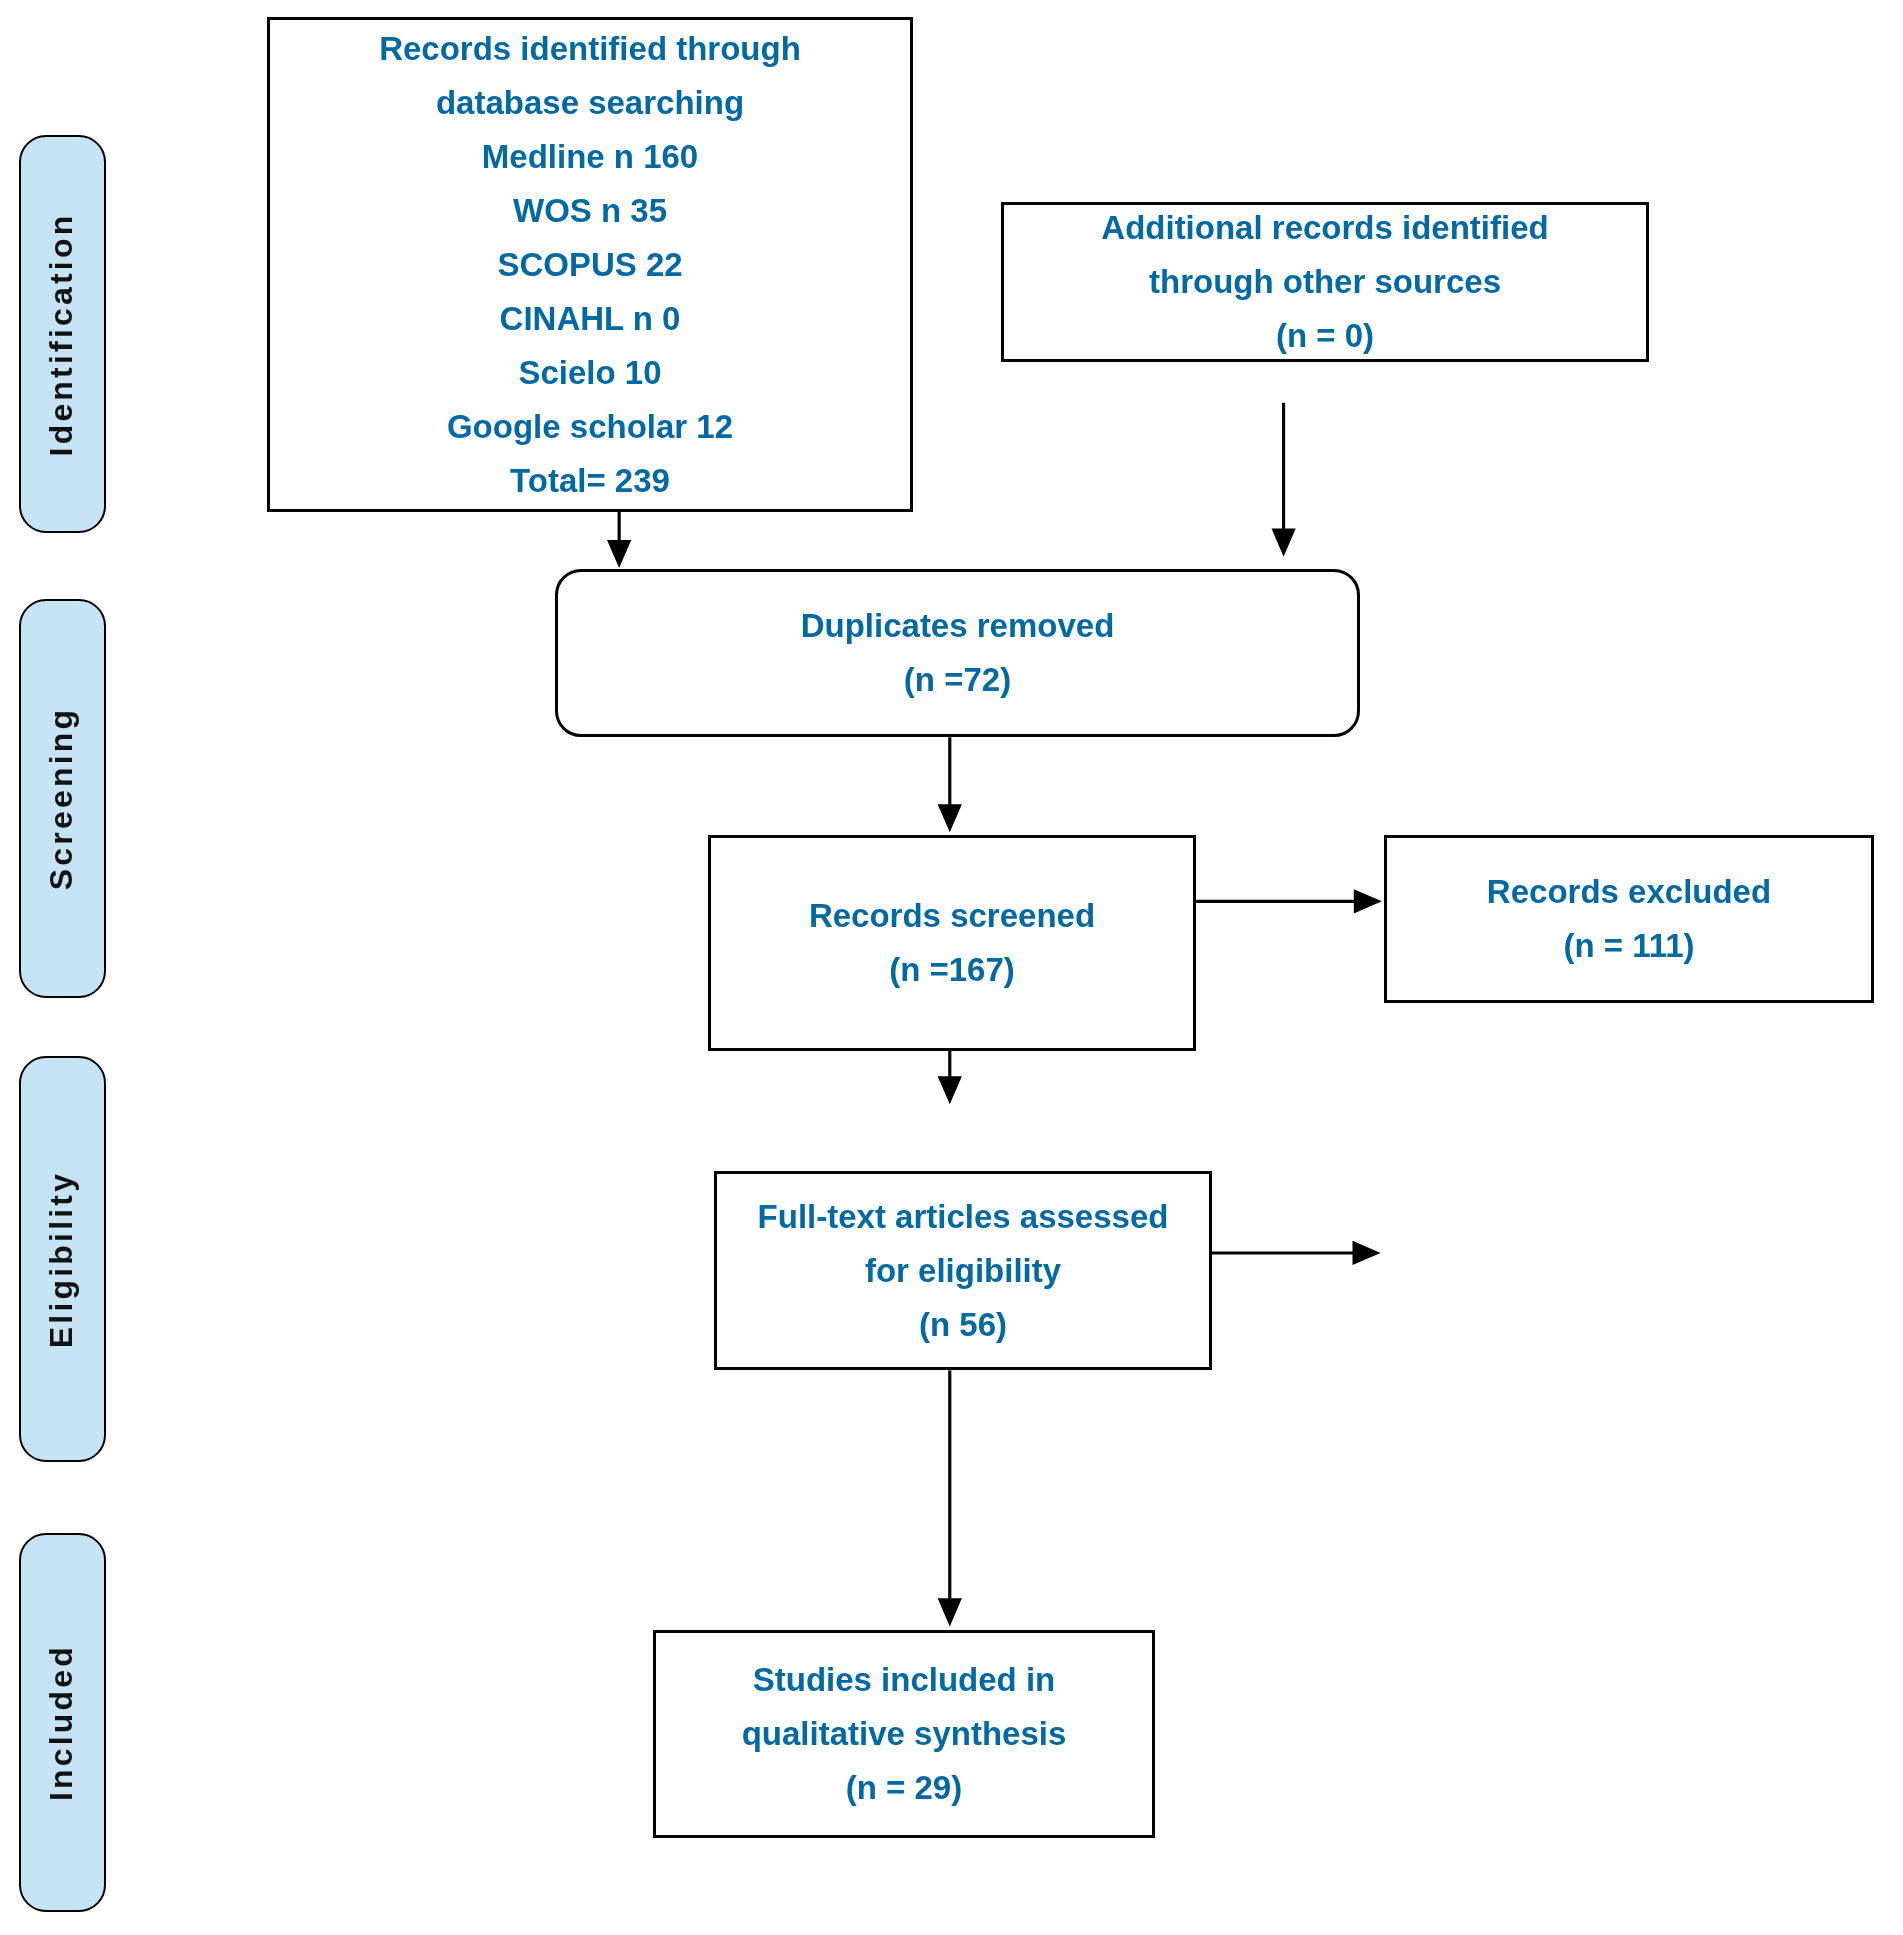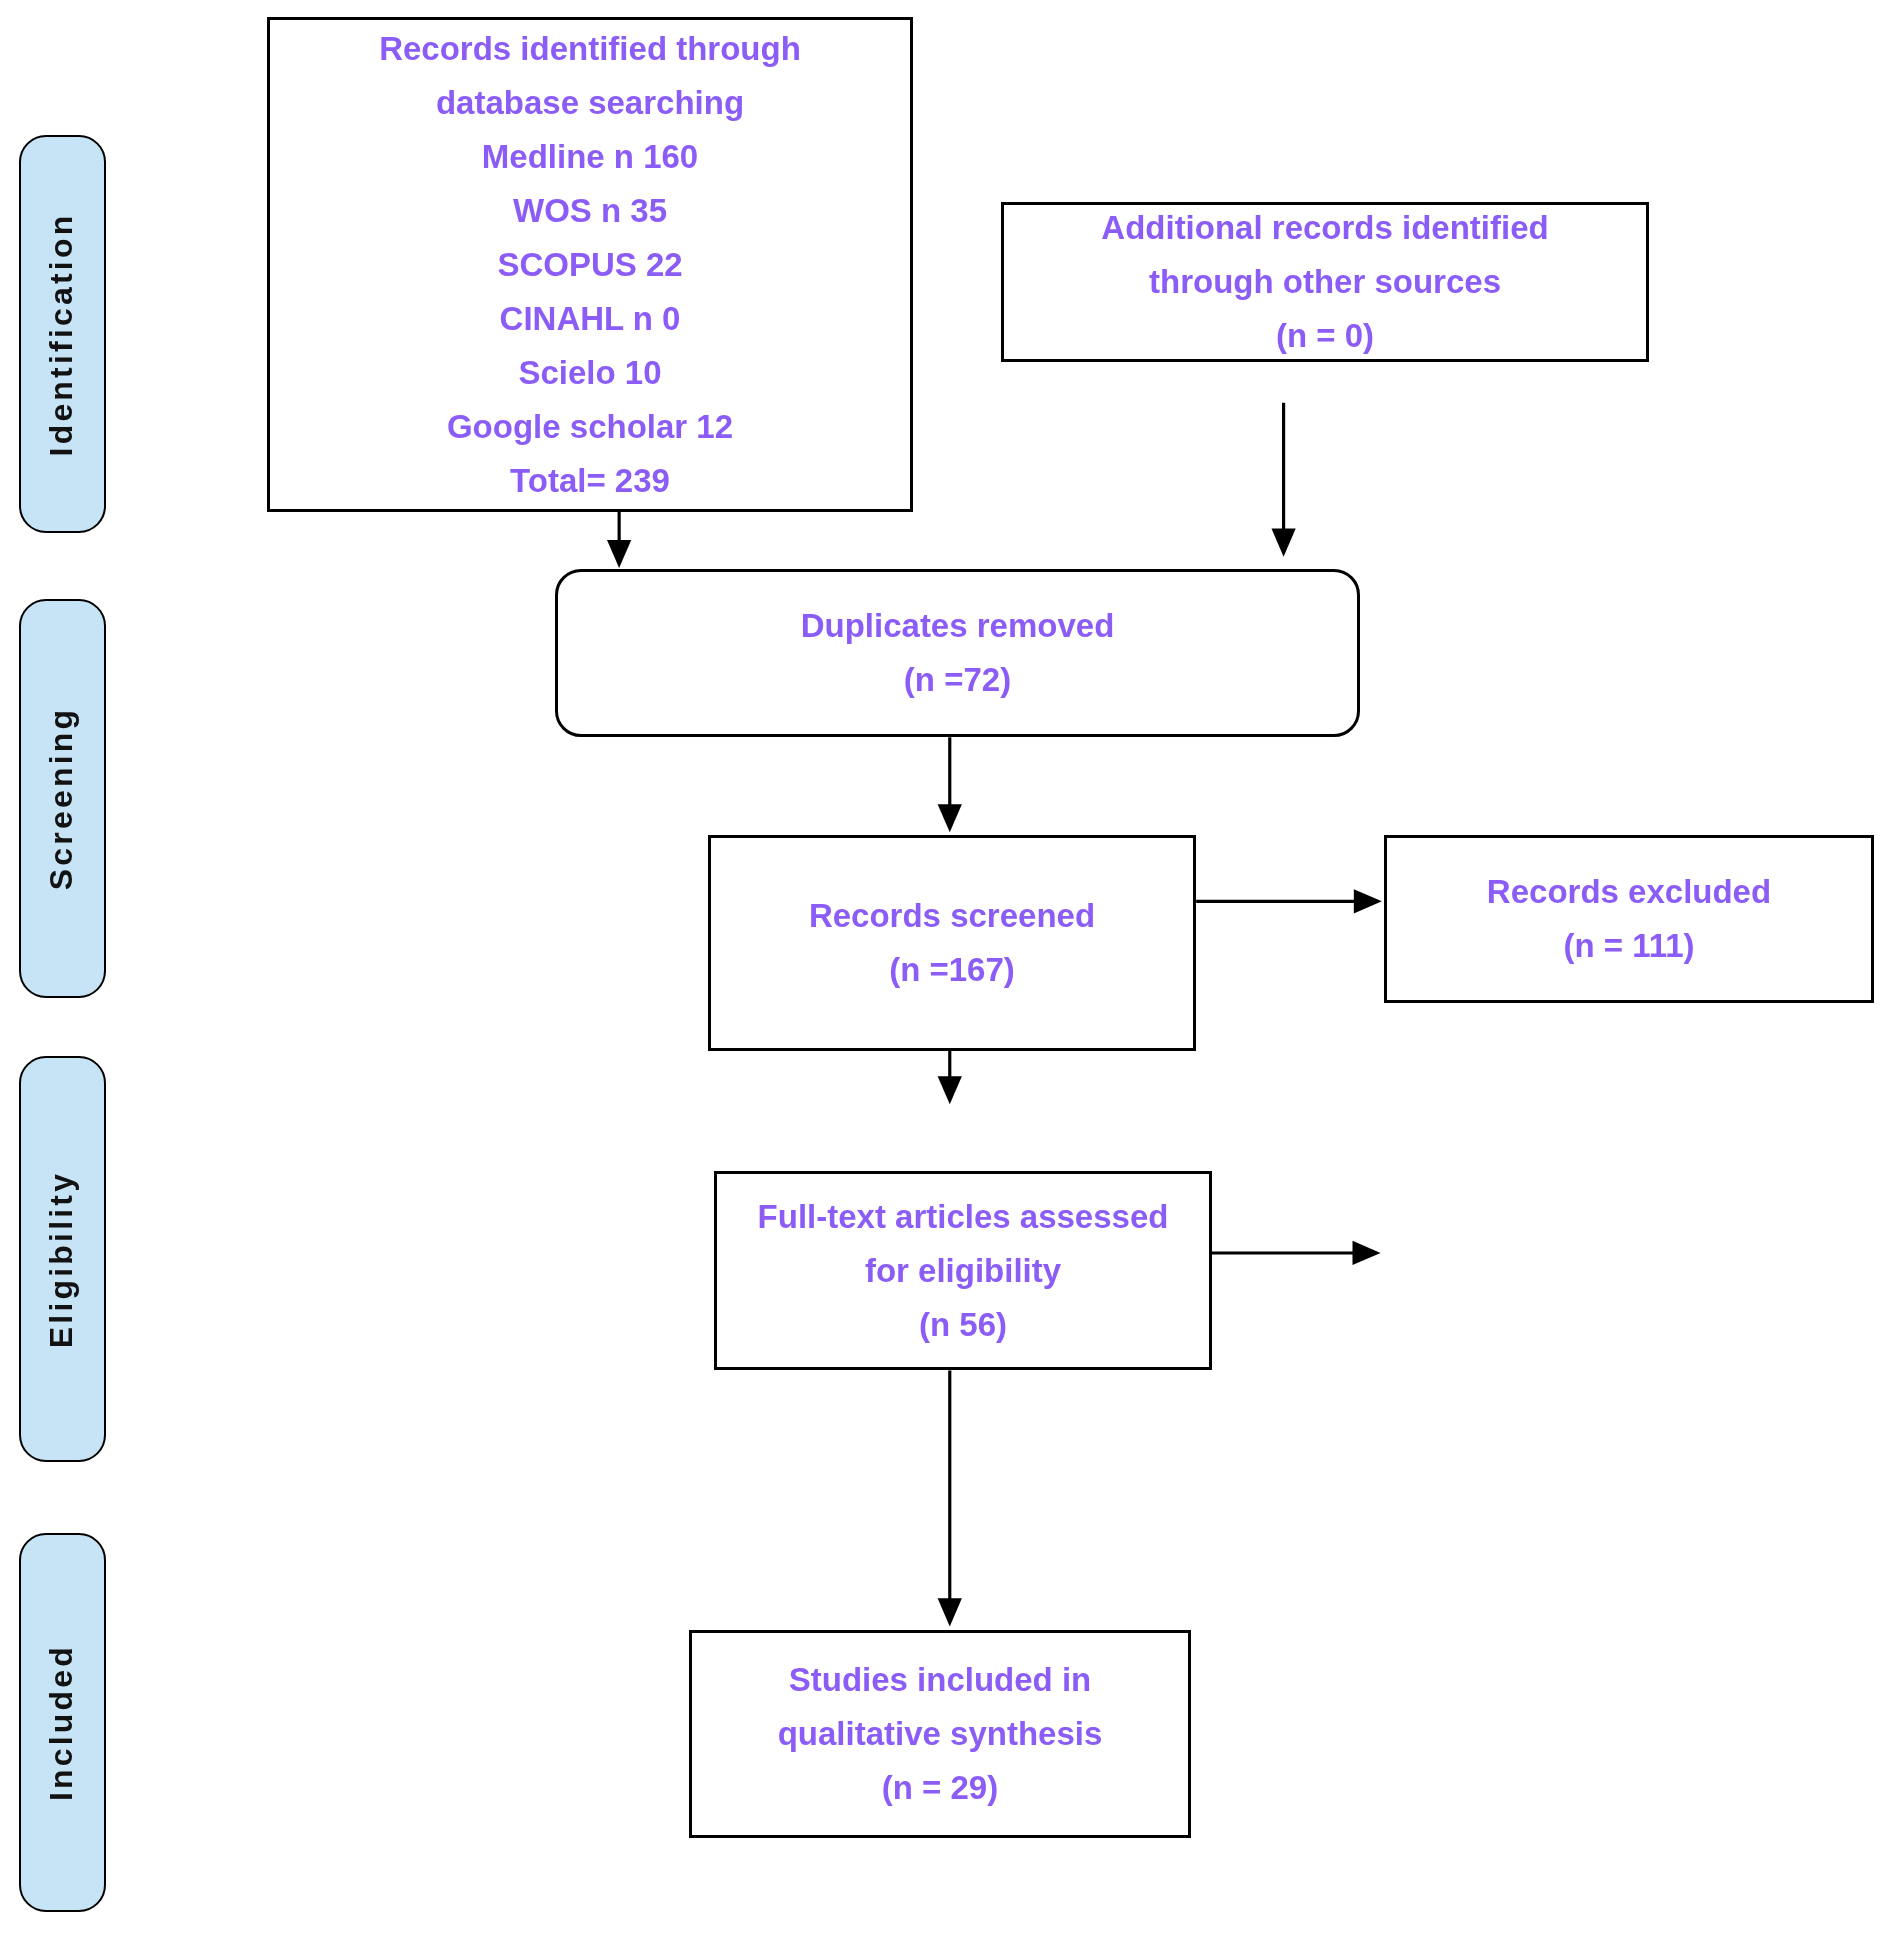--- a/index.html
+++ b/index.html
@@ -18,21 +18,21 @@
   .flow-box {
     position: absolute;
     background: #ffffff;
     border: 3.8px solid #000000;
     box-sizing: border-box;
     display: flex;
     flex-direction: column;
     align-items: center;
     justify-content: center;
     text-align: center;
-    color: #8b5cf6;
+    color: #0369a1;
     font-weight: 700;
     font-size: 33px;
     line-height: 54px;
   }
   .flow-box .line {
     display: block;
     white-space: nowrap;
   }
   .stage {
     position: absolute;
@@ -150,20 +150,20 @@
     <span class="line">(n = 111)</span>
   </div>
 
   <div class="flow-box" style="left:702px; top:1171px; width:498px; height:199px;margin-left:12px;">
     <span class="line">Full-text articles assessed</span>
     <span class="line">for eligibility</span>
     <span class="line">(n 56)</span>
   </div>
 
 
-  <div class="flow-box" style="left:689px; top:1630px; width:502px; height:208px;">
+  <div class="flow-box" style="left:653px; top:1630px; width:502px; height:208px;">
     <span class="line">Studies included in</span>
     <span class="line">qualitative synthesis</span>
     <span class="line">(n = 29)</span>
   </div>
 
 </div>
 
 
 </body></html>

